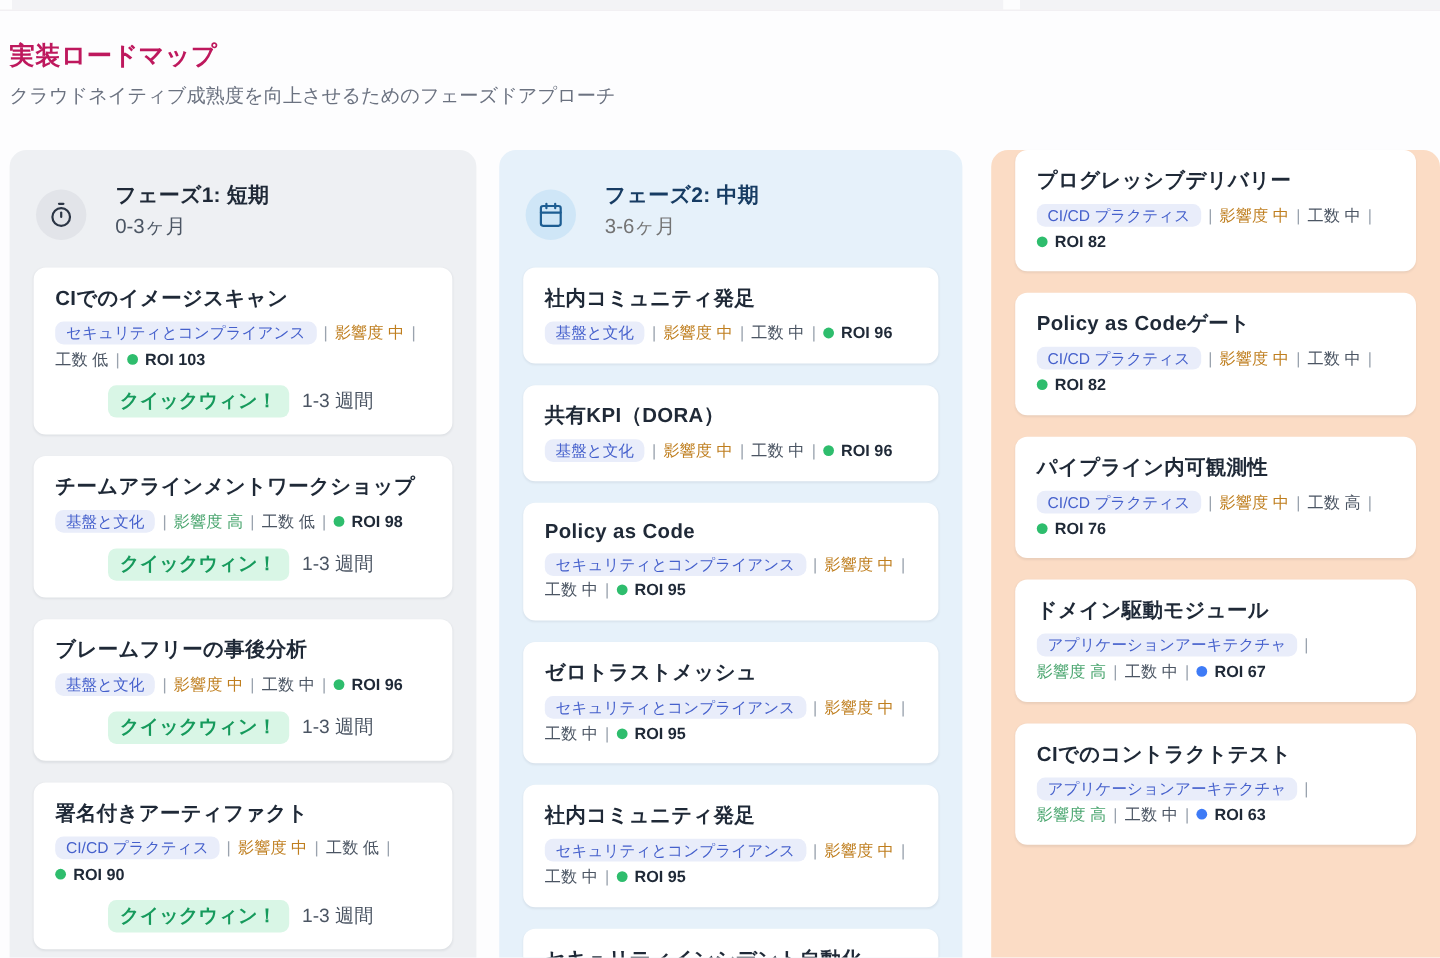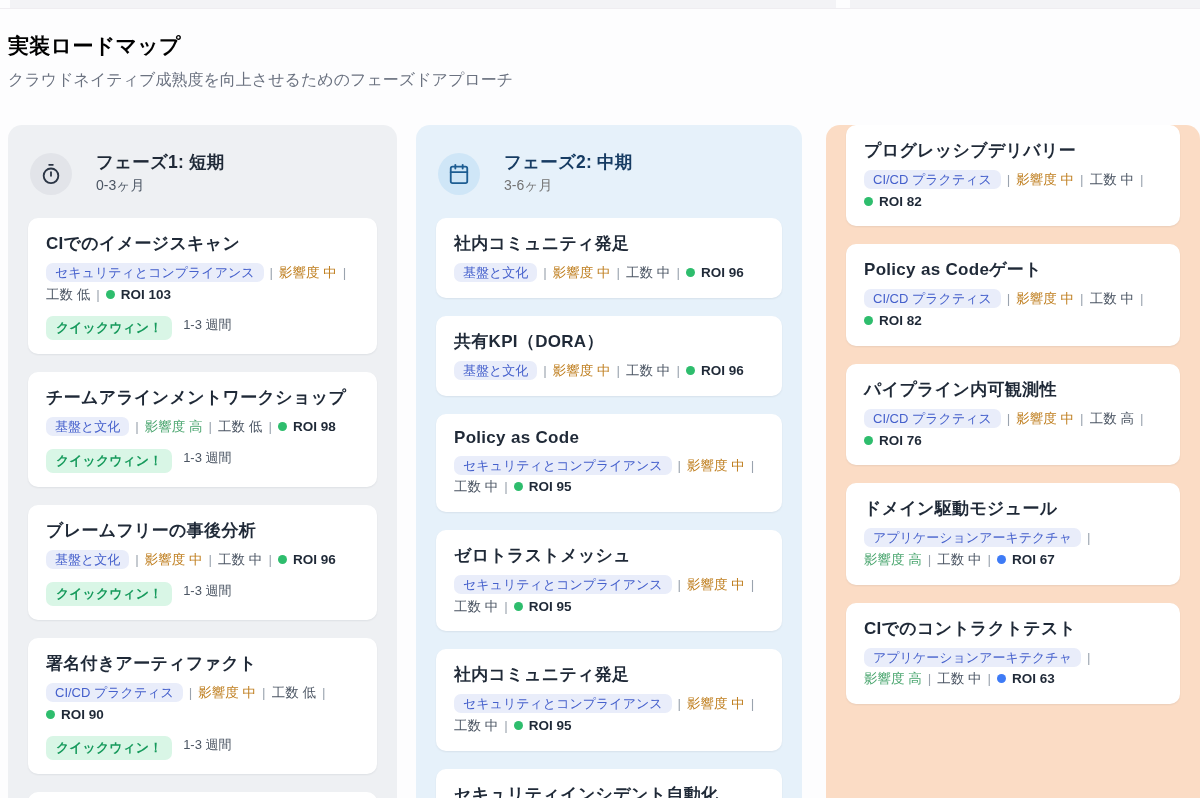--- a/index.html
+++ b/index.html
@@ -9,38 +9,38 @@
     font-family:"Liberation Sans","DejaVu Sans",sans-serif;
     -webkit-font-smoothing:antialiased;
   }
   
   .top-strip{position:absolute;top:0;height:8px;background:#f3f3f6;}
   .top-strip.left{left:10px;width:826px;}
   .top-strip.right{left:850px;width:350px;}
   .top-line{position:absolute;top:8px;left:0;width:1200px;height:1px;background:#efedf1;}
 
   .page-header{position:absolute;left:8px;top:32px;width:900px;}
-  .page-title{font-size:21px;font-weight:700;color:#000000;margin:0 0 10px 0;letter-spacing:.3px;}
+  .page-title{font-size:21px;font-weight:700;color:#be185d;margin:0 0 10px 0;letter-spacing:.3px;}
   .page-subtitle{font-size:16px;color:#6b7280;margin:0;}
 
   .board{position:absolute;top:125px;left:0;width:1200px;height:700px;}
   .phase-col{
     position:absolute;top:0;height:900px;border-radius:14px;
   }
   .phase-col.p1{left:8px;width:389px;}
   .phase-col.p2{left:416px;width:386px;}
   .phase-col.p3{left:826px;width:374px;}
 
   .phase-head{display:flex;align-items:flex-end;gap:24px;padding:25px 22px 23px 22px;}
   .icon-circle{
     width:42px;height:42px;border-radius:50%;flex:0 0 auto;
     display:flex;align-items:center;justify-content:center;
   }
   .phase-name{font-size:17.5px;font-weight:700;margin:0 0 3px 0;letter-spacing:.2px;}
-  .phase-duration{font-size:14px;}
+  .phase-duration{font-size:17px;}
 
   .cards{padding:0 20px;}
   .card{
     background:#ffffff;border-radius:10px;padding:14px 18px;margin-bottom:18px;
     box-shadow:0 1px 2px rgba(16,24,40,.07);
   }
   .card.partial{min-height:54px;}
   .card-title{font-size:17px;font-weight:700;color:#1f2937;margin:0 0 7px 0;letter-spacing:.3px;}
   .meta{font-size:13.5px;color:#4b5563;line-height:1.6;}
   .pill{
@@ -49,21 +49,21 @@
   }
   .sep{color:#9aa3ae;margin:0 6px;}
   .impact{white-space:nowrap;}
   .impact.mid{color:var(--impact-medium,#bf7e1e);}
   .impact.hi{color:var(--impact-high,#49a56e);}
   .effort{white-space:nowrap;}
   .roi{color:#1f2937;font-weight:600;white-space:nowrap;}
   .dot{display:inline-block;width:9px;height:9px;border-radius:50%;margin-right:6px;vertical-align:0;}
   .dot.green{background:var(--roi-green,#2ebd6d);}
   .dot.blue{background:var(--roi-blue,#3e7bf6);}
-  .quickrow{margin-top:11px;display:flex;align-items:flex-start;gap:11px;font-size:13px;}
+  .quickrow{margin-top:11px;display:flex;align-items:center;gap:11px;font-size:16px;margin-left:44px;}
   .qw{
     background:var(--quickwin-bg,#d9f6e6);color:var(--quickwin-text,#169a5c);
     font-weight:700;padding:3px 10px;border-radius:7px;white-space:nowrap;
   }
   .weeks{color:#4b5563;}
   svg{display:block;}
 </style>
 </head>
 <body>
 

